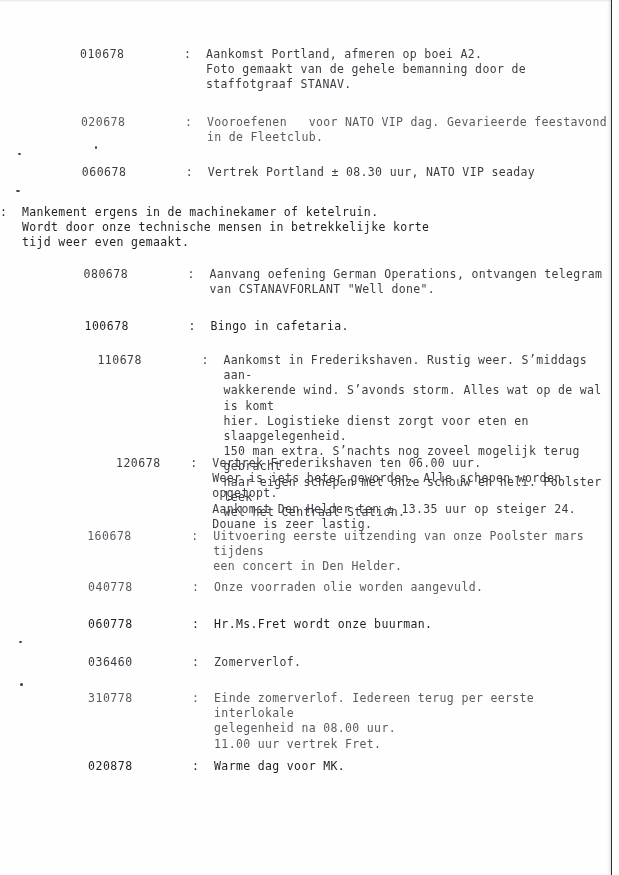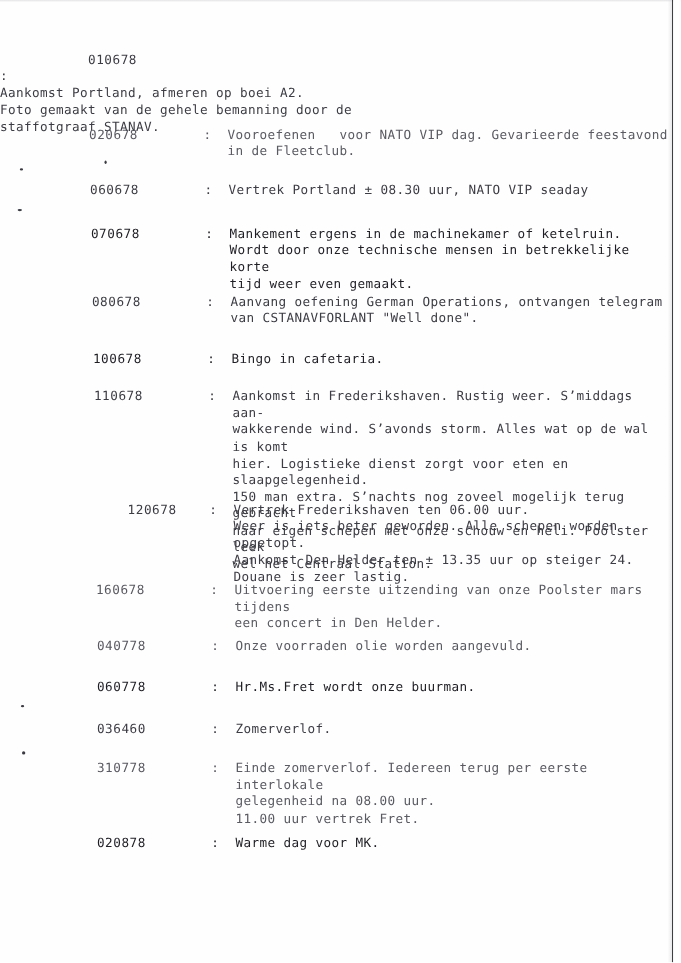--- a/index.html
+++ b/index.html
@@ -115,58 +115,57 @@
   <div class="scan-right-edge"></div>
   <div class="scan-right-gutter"></div>
 
   <div class="speck" style="left:18px;  top:153px; width:3px; height:2px;"></div>
   <div class="speck" style="left:16px;  top:190px; width:4px; height:2px;"></div>
   <div class="speck" style="left:19px;  top:641px; width:3px; height:2px;"></div>
   <div class="speck" style="left:20px;  top:683px; width:3px; height:3px;"></div>
   <div class="speck" style="left:95px;  top:146px; width:2px; height:3px;"></div>
 
   <div class="entries">
-      <div class="entry" style="position: absolute; top: 0px; left: 0px; width: 611px; flex-direction: column;">
+      <div class="entry" style="position: absolute; top: 0px; left: 0px; width: 611px;">
         <div class="entry-date ink-mid" style="padding-left: 80px;">010678</div>
         <div class="entry-colon ink-mid">:</div>
         <div class="entry-body ink-mid">Aankomst Portland, afmeren op boei A2.
 Foto gemaakt van de gehele bemanning door de
 staffotgraaf STANAV.</div>
       </div>
       <div class="entry" style="position: absolute; top: 68px; left: 0px; width: 611px;">
         <div class="entry-date ink-light" style="padding-left: 80.9px;">020678</div>
         <div class="entry-colon ink-light">:</div>
         <div class="entry-body ink-light">Vooroefenen   voor NATO VIP dag. Gevarieerde feestavond
 in de Fleetclub.</div>
       </div>
       <div class="entry" style="position: absolute; top: 118px; left: 0px; width: 611px;">
         <div class="entry-date ink-mid" style="padding-left: 81.8px;">060678</div>
         <div class="entry-colon ink-mid">:</div>
         <div class="entry-body ink-mid">Vertrek Portland ± 08.30 uur, NATO VIP seaday</div>
       </div>
       <div class="entry" style="position: absolute; top: 158px; left: 0px; width: 611px;">
-        <div class="entry-date ink-dark" style="padding-left: 82.7px;">070678</div>
         <div class="entry-colon ink-dark">:</div>
         <div class="entry-body ink-dark">Mankement ergens in de machinekamer of ketelruin.
 Wordt door onze technische mensen in betrekkelijke korte
 tijd weer even gemaakt.</div>
       </div>
       <div class="entry" style="position: absolute; top: 220px; left: 0px; width: 611px;">
         <div class="entry-date ink-mid" style="padding-left: 83.6px;">080678</div>
         <div class="entry-colon ink-mid">:</div>
         <div class="entry-body ink-mid">Aanvang oefening German Operations, ontvangen telegram
 van CSTANAVFORLANT "Well done".</div>
       </div>
       <div class="entry" style="position: absolute; top: 272px; left: 0px; width: 611px;">
         <div class="entry-date ink-dark" style="padding-left: 84.5px;">100678</div>
         <div class="entry-colon ink-dark">:</div>
         <div class="entry-body ink-dark">Bingo in cafetaria.</div>
       </div>
       <div class="entry" style="position: absolute; top: 306px; left: 0px; width: 611px;">
-        <div class="entry-date ink-mid" style="padding-left: 85.4px;">110678</div>
+        <div class="entry-date ink-mid" style="padding-left: 85.4px; margin-left: 12px;">110678</div>
         <div class="entry-colon ink-mid">:</div>
         <div class="entry-body ink-mid">Aankomst in Frederikshaven. Rustig weer. S’middags aan-
 wakkerende wind. S’avonds storm. Alles wat op de wal is komt
 hier. Logistieke dienst zorgt voor eten en slaapgelegenheid.
 150 man extra. S’nachts nog zoveel mogelijk terug gebracht
 naar eigen schepen met onze schouw en heli. Poolster leek
 wel het Centraal Station.</div>
       </div>
       <div class="entry" style="position: absolute; top: 409px; left: 0px; width: 611px;">
         <div class="entry-date ink-mid" style="padding-left: 86.3px; text-align: center;">120678</div>

